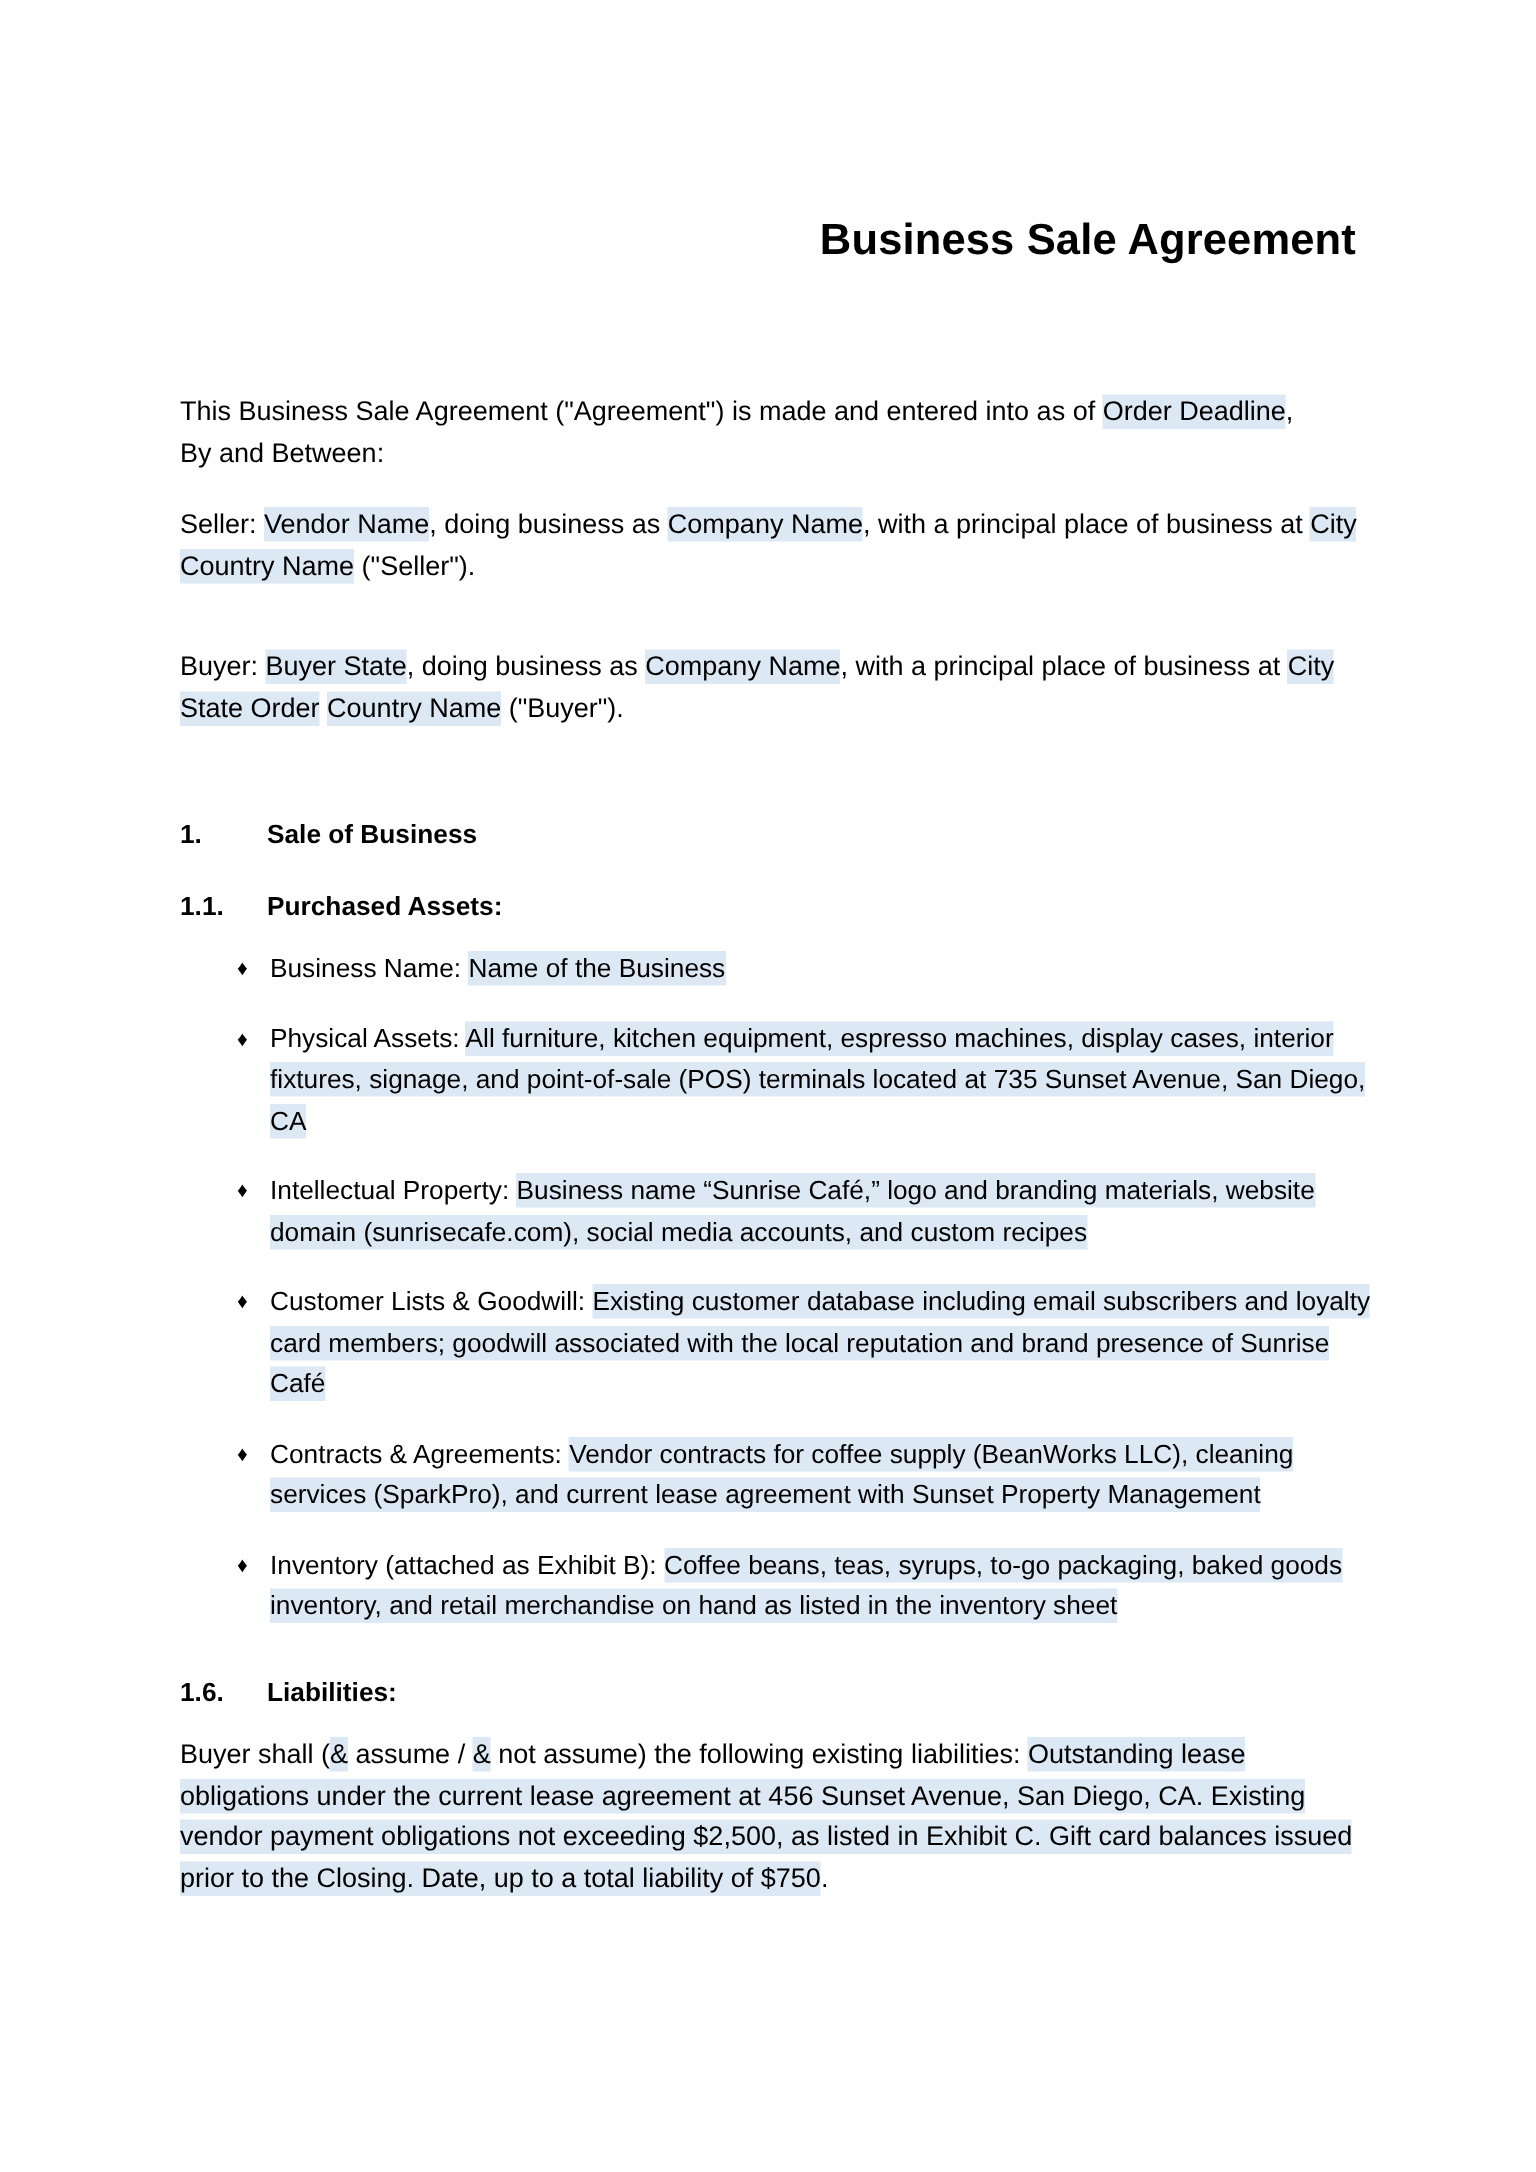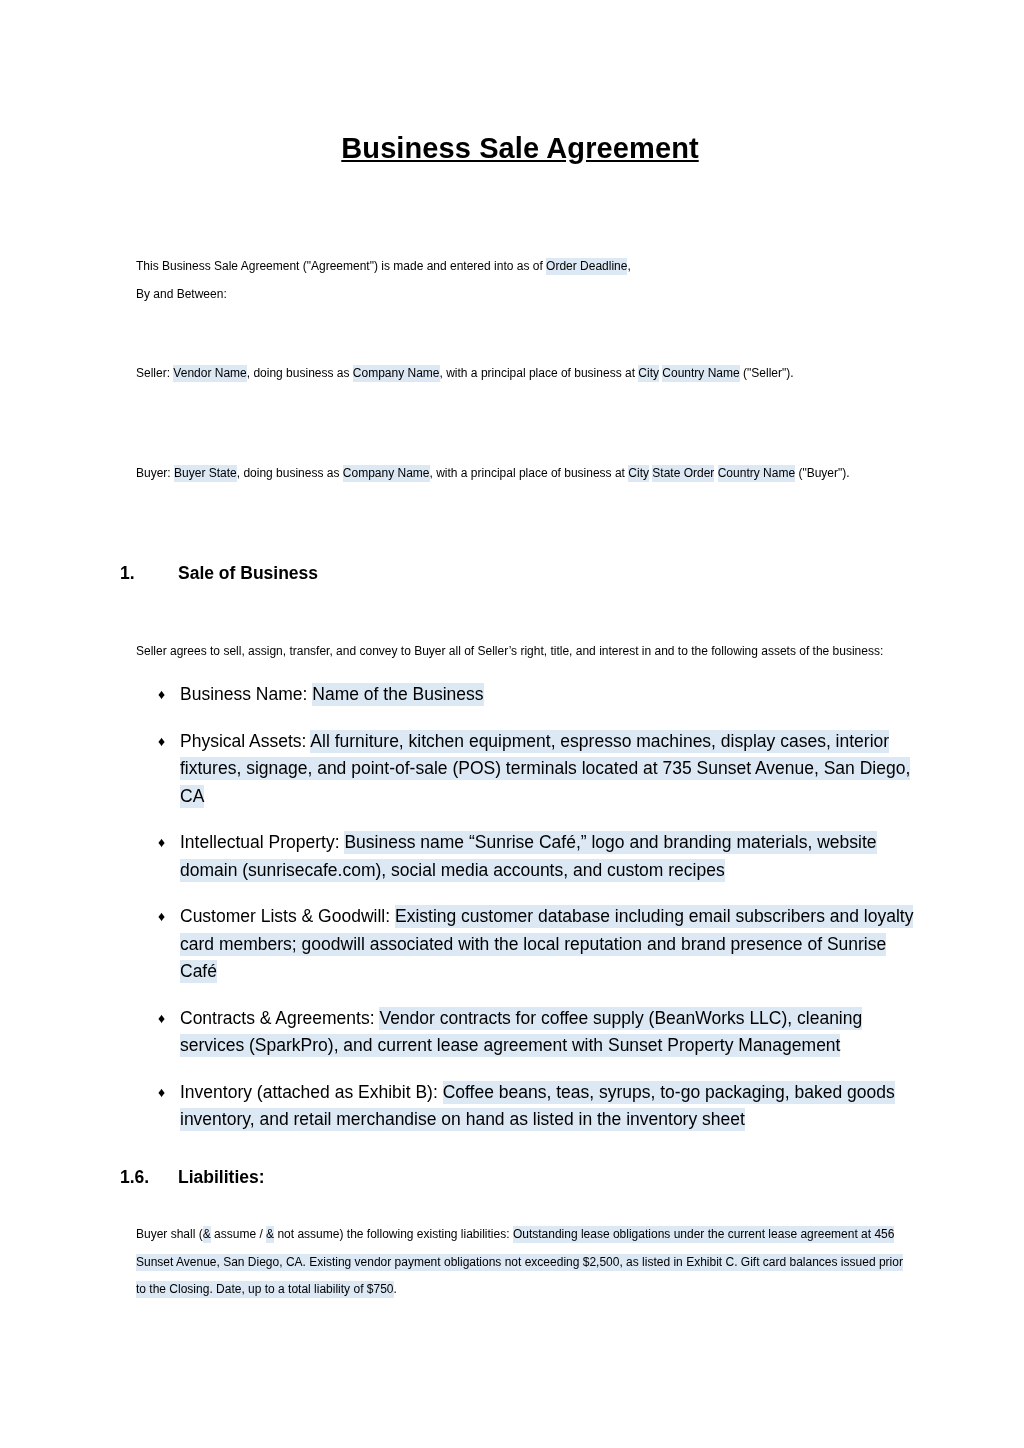--- a/index.html
+++ b/index.html
@@ -22,33 +22,32 @@
     box-sizing: border-box;
     padding: 0;
   }
   .content {
     position: absolute;
     left: 120px;
     top: 0;
     width: 800px;
   }
   .doc-title {
-    text-align: center;
+    text-align: right;
     font-size: 29px;
     font-weight: bold;
     line-height: 34px;
-    margin: 4px;
+    margin: 16px;
     padding-top: 127px;
     letter-spacing: 0.1px;
-    text-decoration: underline;
   }
   p.para {
-    font-size: 12px;
+    font-size: 18px;
     line-height: 27.5px;
-    margin: 16px;
+    margin: 0;
     padding: 0;
     text-align: left;
   }
   .gap-intro { height: 68px; }
   .gap-sm { height: 14px; }
   .gap-md { height: 20px; }
   .gap-lg { height: 30px; }
   .gap-xl { height: 37px; }
 
   .hl {
@@ -121,24 +120,27 @@
 
     <div class="gap-xl"></div>
 
     <div class="heading">
         <span class="num">1.</span>
         <span>Sale of Business</span>
       </div>
 
     <div class="gap-md"></div>
 
+    <div class="heading">
+        <span class="num">1.1.</span>
+        <span>Purchased Assets:</span>
+      </div>
 
     <div class="gap-sm"></div>
 
-    <p class="para">Seller agrees to sell, assign, transfer, and convey to Buyer all of Seller’s right, title, and interest in and to the following assets of the business:</p>
 
     <ul class="bullets">
       <li><span class="bullet-glyph">♦</span><b>Business Name:</b> <span class="hl">Name of the Business</span></li>
       <li><span class="bullet-glyph">♦</span><b>Physical Assets:</b> <span class="hl">All furniture, kitchen equipment, espresso machines, display cases, interior fixtures, signage, and point-of-sale (POS) terminals located at 735 Sunset Avenue, San Diego, CA</span></li>
       <li><span class="bullet-glyph">♦</span><b>Intellectual Property:</b> <span class="hl">Business name “Sunrise Café,” logo and branding materials, website domain (sunrisecafe.com), social media accounts, and custom recipes</span></li>
       <li><span class="bullet-glyph">♦</span><b>Customer Lists &amp; Goodwill:</b> <span class="hl">Existing customer database including email subscribers and loyalty card members; goodwill associated with the local reputation and brand presence of Sunrise Café</span></li>
       <li><span class="bullet-glyph">♦</span><b>Contracts &amp; Agreements:</b> <span class="hl">Vendor contracts for coffee supply (BeanWorks LLC), cleaning services (SparkPro), and current lease agreement with Sunset Property Management</span></li>
       <li><span class="bullet-glyph">♦</span><b>Inventory (attached as Exhibit B):</b> <span class="hl">Coffee beans, teas, syrups, to-go packaging, baked goods inventory, and retail merchandise on hand as listed in the inventory sheet</span></li>
     </ul>
 

